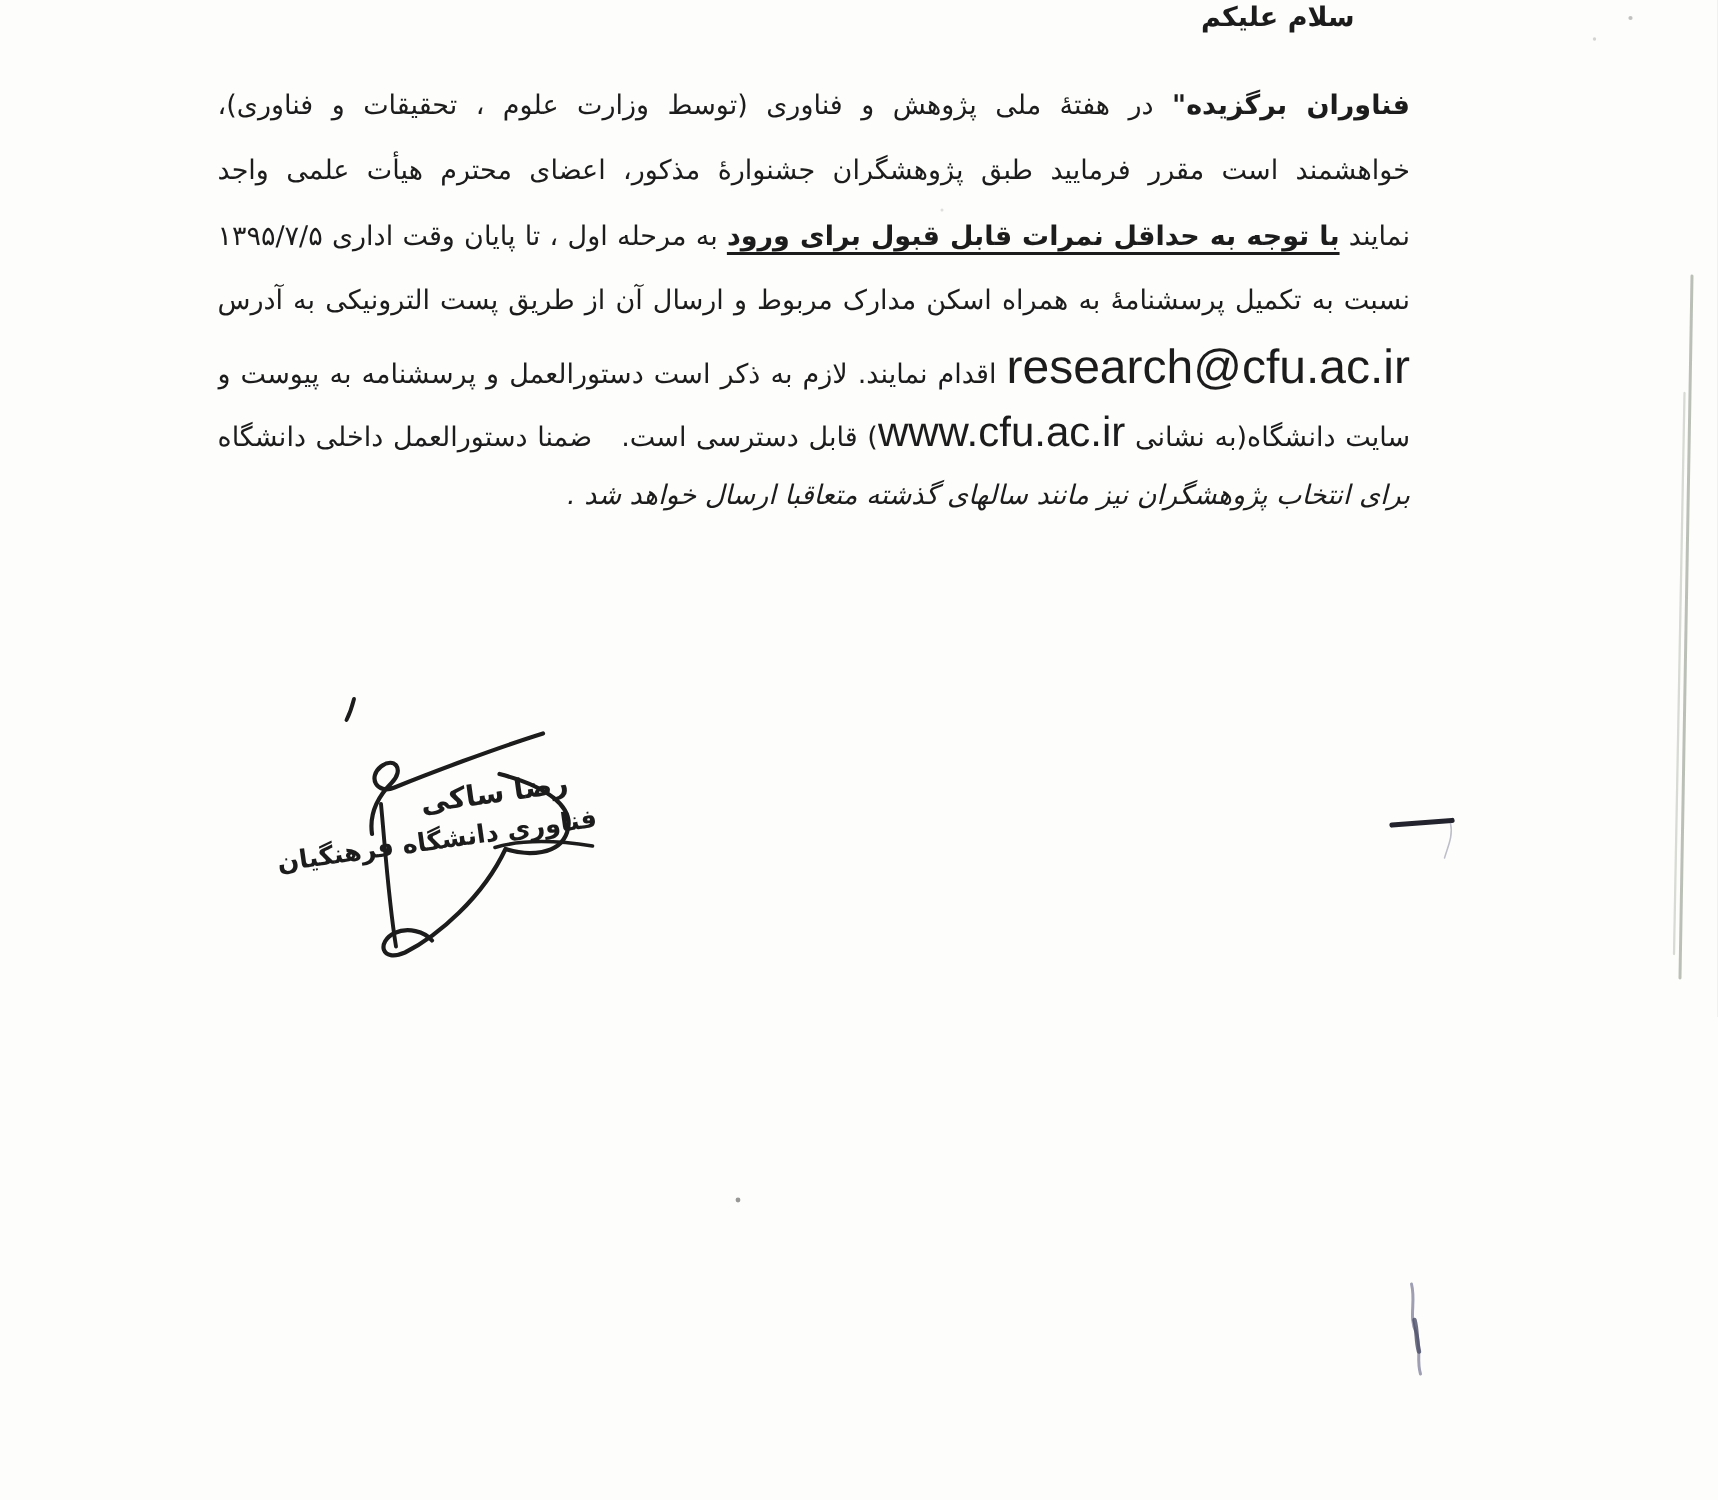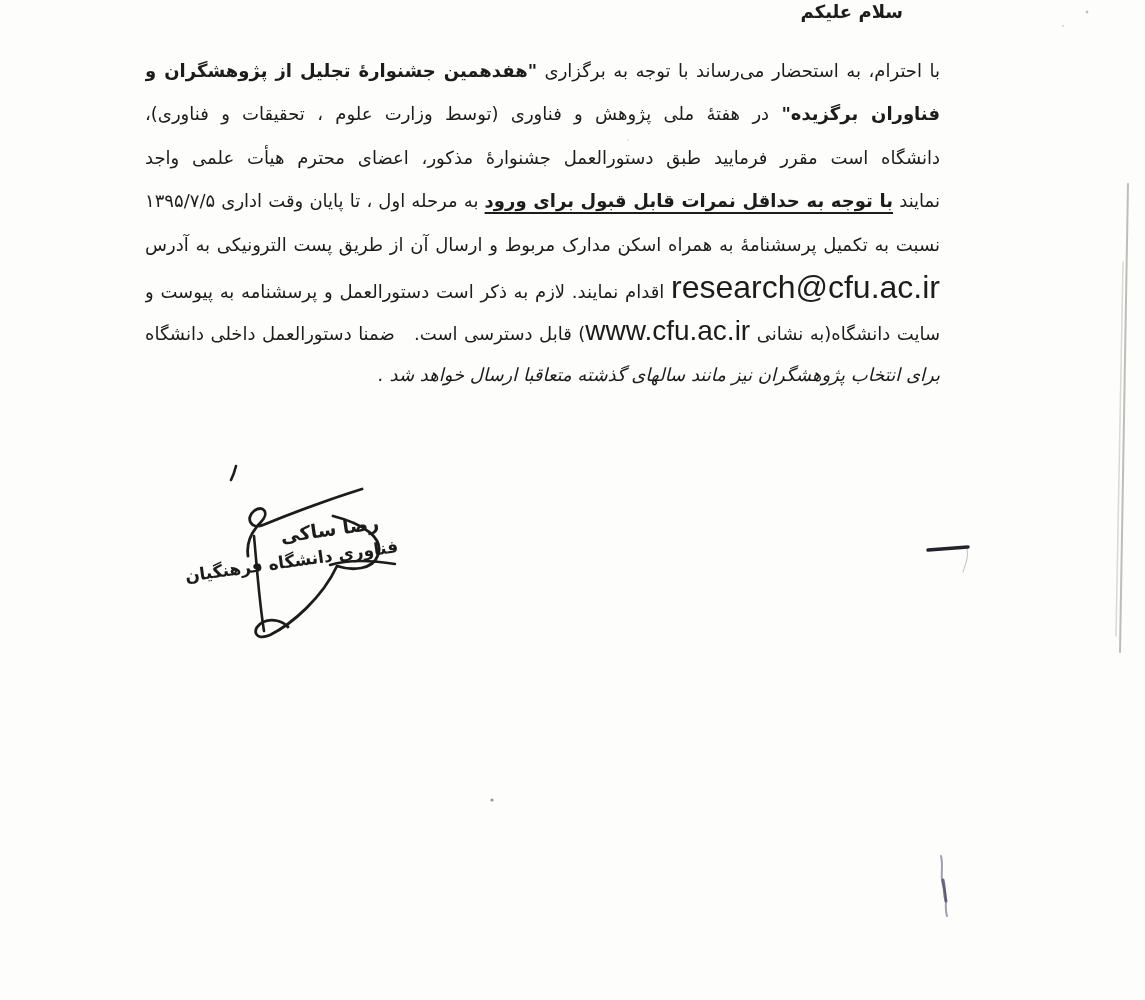--- a/index.html
+++ b/index.html
@@ -40,23 +40,22 @@
   .artifacts{position:absolute;left:0;top:0;pointer-events:none;}
 </style>
 </head>
 <body>
 
 <div class="page">
 
   <div class="greeting">سلام علیکم</div>
 
   <div class="letter-body">
-      <div class="line"><span>با احترام، به استحضار می‌رساند با توجه به برگزاری </span><span class="b">"هفدهمین جشنوارهٔ تجلیل از پژوهشگران و</span></div>
       <div class="line"><span class="b">فناوران برگزیده"</span><span> در هفتهٔ ملی پژوهش و فناوری (توسط وزارت علوم ، تحقیقات و فناوری)،</span></div>
-      <div class="line"><span>دانشگاه است مقرر فرمایید طبق دستورالعمل جشنوارهٔ مذکور، اعضای محترم هیأت علمی واجد</span></div>
+      <div class="line"><span>خواهشمند است مقرر فرمایید طبق پژوهشگران جشنوارهٔ مذکور، اعضای محترم هیأت علمی واجد</span></div>
       <div class="line"><span>نمایند </span><span class="b u">با توجه به حداقل نمرات قابل قبول برای ورود</span><span> به مرحله اول ، تا پایان وقت اداری ۱۳۹۵/۷/۵</span></div>
       <div class="line"><span>نسبت به تکمیل پرسشنامهٔ به همراه اسکن مدارک مربوط و ارسال آن از طریق پست الترونیکی به آدرس</span></div>
       <div class="line"><span class="latin" style="font-size: 32px;">research@cfu.ac.ir</span><span> اقدام نمایند. لازم به ذکر است دستورالعمل و پرسشنامه به پیوست و از شرایط</span></div>
       <div class="line"><span>سایت دانشگاه(به نشانی </span><span class="latin" style="font-size: 28px;">www.cfu.ac.ir</span><span>) قابل دسترسی است. &nbsp; ضمنا دستورالعمل داخلی دانشگاه</span></div>
       <div class="line last"><span>برای انتخاب پژوهشگران نیز مانند سالهای گذشته متعاقبا ارسال خواهد شد .</span></div>
     </div>
 
   <div class="signature">
     <svg width="330" height="235" viewBox="0 0 330 235">
       <g fill="none" stroke="var(--ink)" stroke-linecap="round" stroke-linejoin="round">

